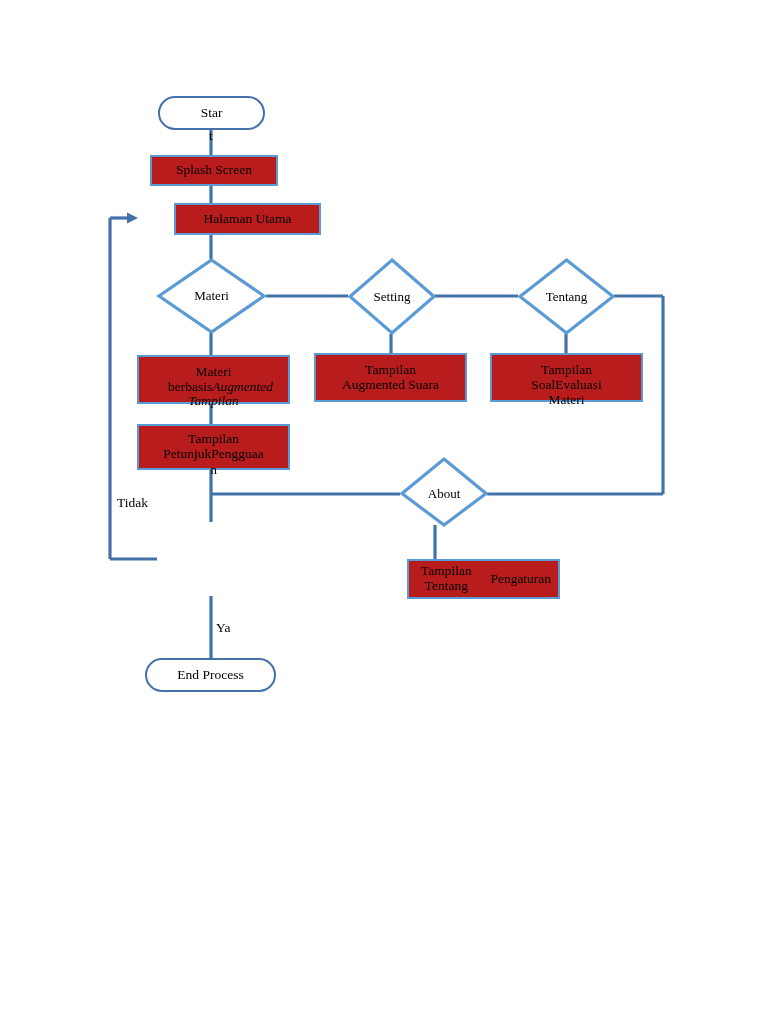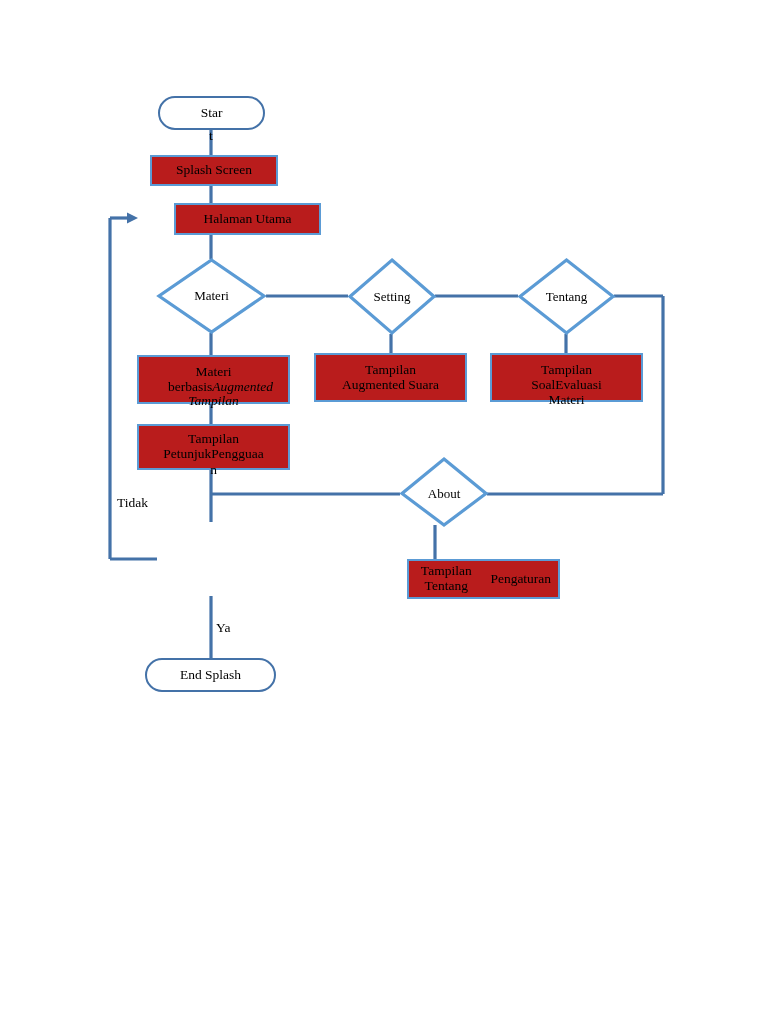--- a/index.html
+++ b/index.html
@@ -201,19 +201,19 @@
     <div class="dia-label" style="height:74px;">About</div>
   </div>
 
 
   <div class="node proc" style="left:359px; top:559px; width:153px; height:40px; flex-direction:row; justify-content:center;margin-left:48px;">
     <span class="txt">Tampilan Tentang</span>
     <span class="txt">Pengaturan</span>
   </div>
 
   <div class="node term" style="left:145px; top:658px; width:131px; height:34px;">
-    <span>End Splash</span>
+    <span>End Process</span>
   </div>
 
   <div class="edge-label" style="left:93px; top:495px;">Tidak</div>
   <div class="edge-label" style="left:192px; top:620px;">Ya</div>
 
 </div>
 
 </body></html>

